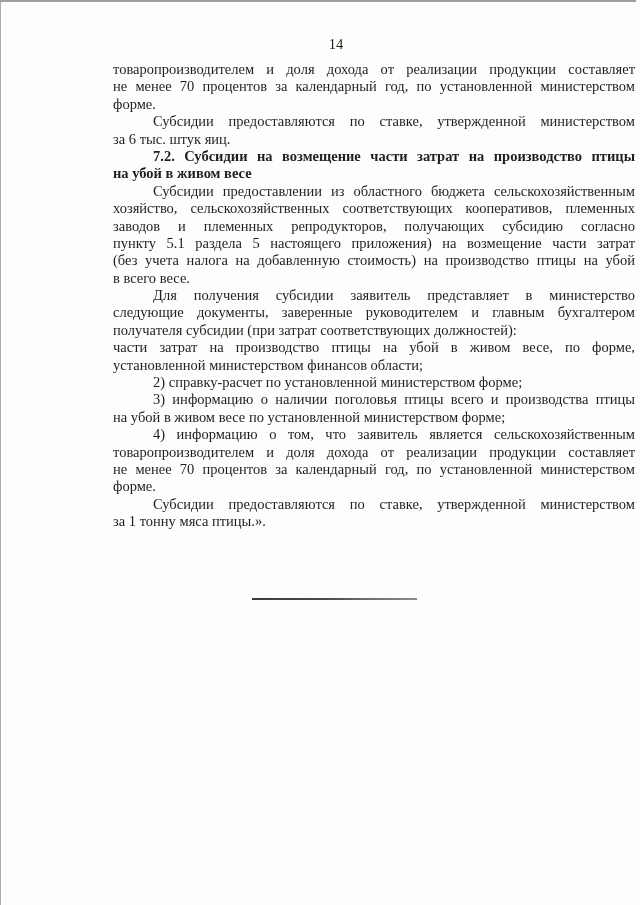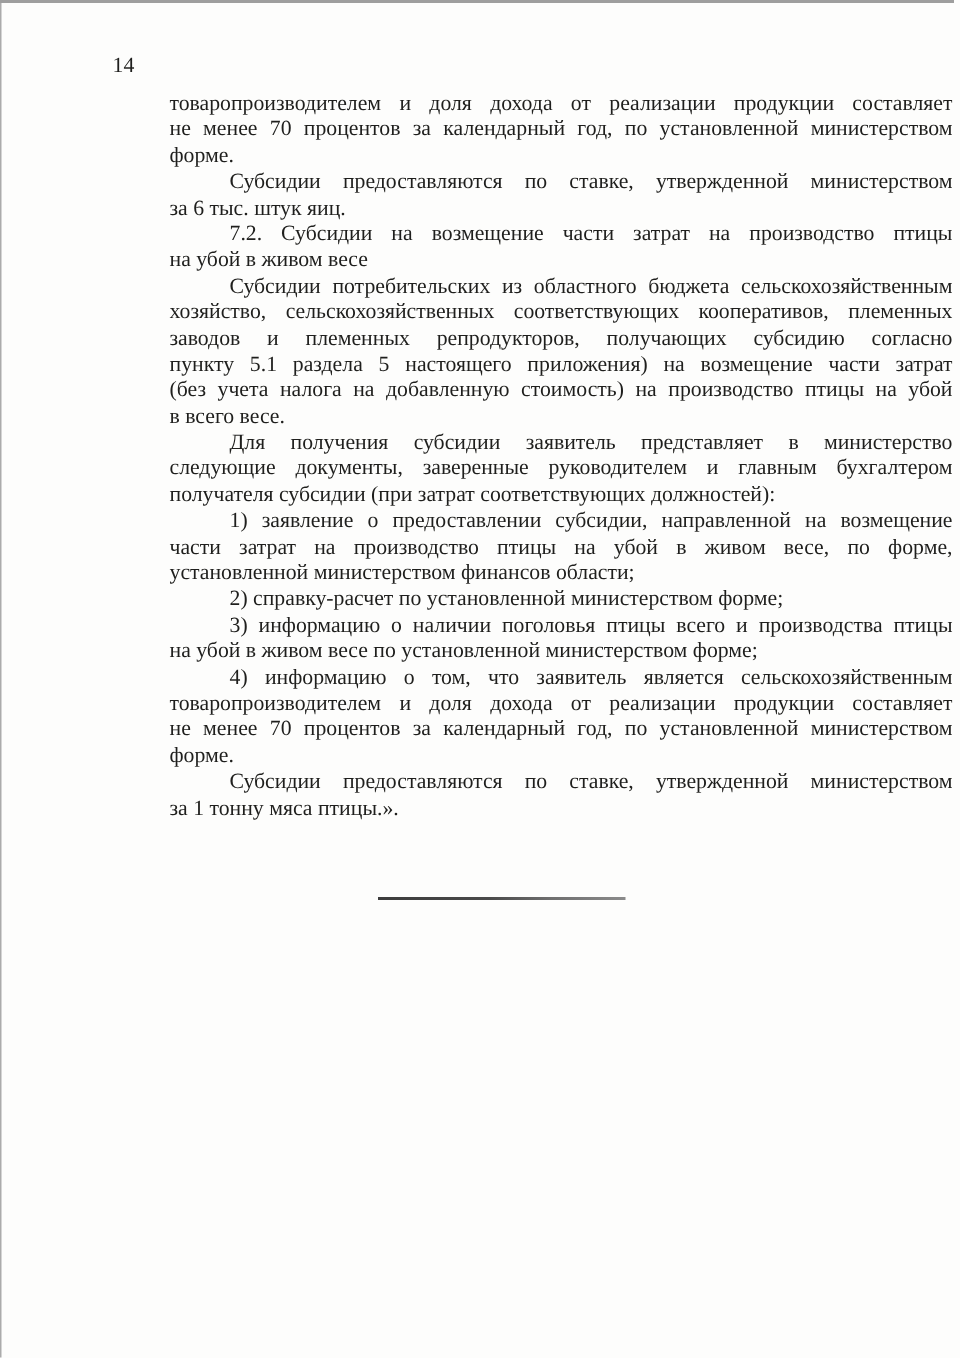--- a/index.html
+++ b/index.html
@@ -27,20 +27,21 @@
     top: 2px; left: 0;
     width: 1px;
     height: 903px;
     background: #ababab;
   }
   .page-number {
     position: absolute;
     top: 36px;
     left: 75px;
     width: 522px;
+    text-align: center;
     font-size: 14.5px;
     line-height: 17px;
   }
   .text-block {
     position: absolute;
     top: 61px;
     left: 75px;
     width: 522px;
     font-size: 14.5px;
     margin-left: 38px;
@@ -49,21 +50,21 @@
   .line {
     height: 17.4px;
     line-height: 17.4px;
     overflow: hidden;
     text-align: justify;
     text-align-last: justify;
     white-space: normal;
   }
   .line.last { text-align-last: left; }
   .line.indent { text-indent: 40px; }
-  .para.bold .line { font-weight: normal; }
+  .para.bold .line { font-weight: bold; }
   .separator {
     position: absolute;
     top: 598px;
     left: 252px;
     width: 165px;
     height: 2px;
     background: linear-gradient(to right, #3c3c3c 0%, #4a4a4a 45%, #6f6f6f 70%, #8b8b8b 100%);
   }
 </style>
 </head>
@@ -82,34 +83,33 @@
     </div>
     <div class="para">
       <div class="line indent">Субсидии предоставляются по ставке, утвержденной министерством</div>
       <div class="line last">за 6 тыс. штук яиц.</div>
     </div>
     <div class="para bold">
       <div class="line indent">7.2. Субсидии на возмещение части затрат на производство птицы</div>
       <div class="line last">на убой в живом весе</div>
     </div>
     <div class="para">
-      <div class="line indent">Субсидии потребительских из областного бюджета сельскохозяйственным</div>
+      <div class="line indent">Субсидии предоставлении из областного бюджета сельскохозяйственным</div>
       <div class="line">хозяйство, сельскохозяйственных соответствующих кооперативов, племенных</div>
       <div class="line">заводов и племенных репродукторов, получающих субсидию согласно</div>
       <div class="line">пункту 5.1 раздела 5 настоящего приложения) на возмещение части затрат</div>
       <div class="line">(без учета налога на добавленную стоимость) на производство птицы на убой</div>
       <div class="line last">в всего весе.</div>
     </div>
     <div class="para">
       <div class="line indent">Для получения субсидии заявитель представляет в министерство</div>
       <div class="line">следующие документы, заверенные руководителем и главным бухгалтером</div>
       <div class="line last">получателя субсидии (при затрат соответствующих должностей):</div>
     </div>
     <div class="para">
-      <div class="line indent">1) заявление о предоставлении субсидии, направленной на возмещение</div>
       <div class="line">части затрат на производство птицы на убой в живом весе, по форме,</div>
       <div class="line last">установленной министерством финансов области;</div>
     </div>
     <div class="para">
       <div class="line last indent">2) справку-расчет по установленной министерством форме;</div>
     </div>
     <div class="para">
       <div class="line indent">3) информацию о наличии поголовья птицы всего и производства птицы</div>
       <div class="line last">на убой в живом весе по установленной министерством форме;</div>
     </div>

